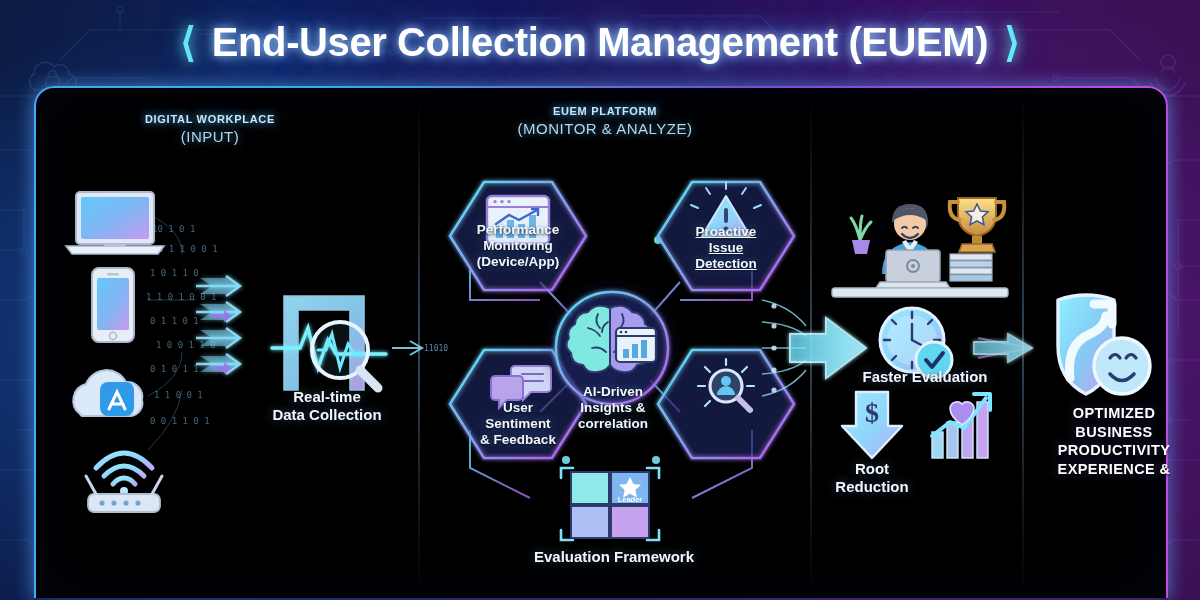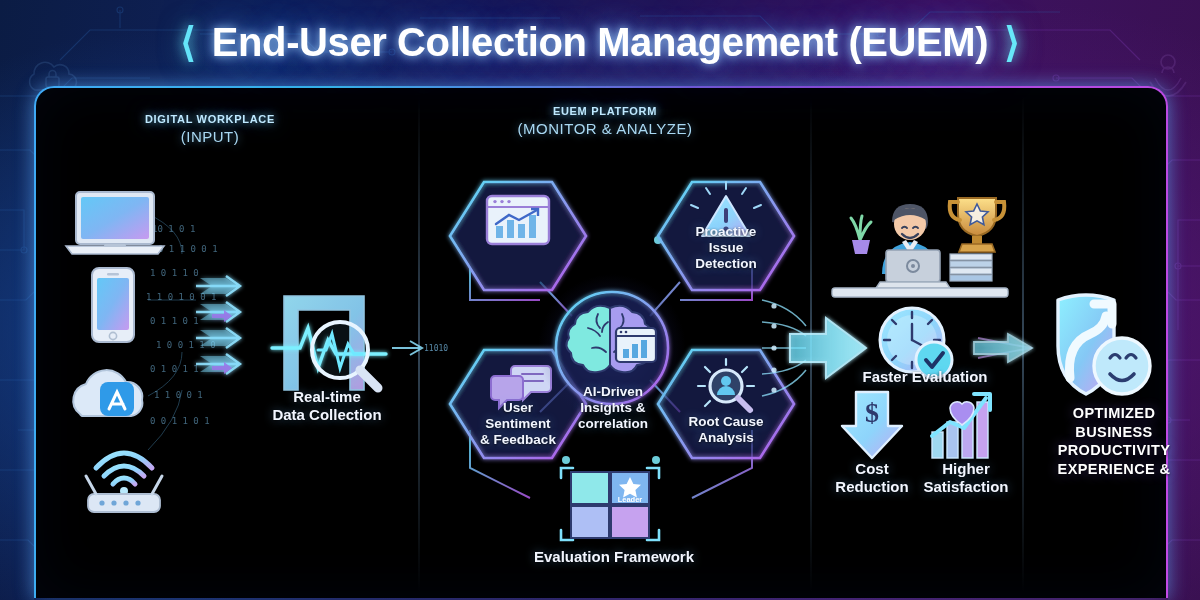--- a/index.html
+++ b/index.html
@@ -551,61 +551,58 @@
       <path d="M76 68 q5 -7 10 0" fill="none" stroke="#2b3d70" stroke-width="3.2" stroke-linecap="round"></path>
       <path d="M60 84 q12 13 24 0" fill="none" stroke="#2b3d70" stroke-width="3.6" stroke-linecap="round"></path>
     </g>
   </svg>
 
   <div class="nlabel" style="left:250px; top:388px; width:154px;">
     <div>Real-time</div>
     <div>Data Collection</div>
   </div>
 
-
-  <div class="nlabel sm" style="left:662px; top:224px; width:128px;">
+  <div class="nlabel sm" style="left:430px; top:222px; width:176px;">
+    <div>Performance</div>
+    <div>Monitoring</div>
+    <div>(Device/App)</div>
+  </div>
+
+  <div class="nlabel sm" style="left:662px; top:224px; width:128px;text-decoration:underline;">
     <div>Proactive</div>
     <div>Issue</div>
     <div>Detection</div>
   </div>
 
   <div class="nlabel sm" style="left:436px; top:400px; width:164px;">
     <div>User</div>
     <div>Sentiment</div>
     <div>&amp; Feedback</div>
   </div>
 
-  <div class="nlabel sm" style="left:656px; top:414px; width:140px;">
-    <div>Root Cause</div>
-    <div>Analysis</div>
-  </div>
 
   <div class="nlabel sm" style="left:546px; top:384px; width:134px;">
     <div>AI-Driven</div>
     <div>Insights &amp;</div>
     <div>correlation</div>
   </div>
 
   <div class="nlabel" style="left:500px; top:548px; width:228px;">
     <div>Evaluation Framework</div>
   </div>
 
   <div class="nlabel" style="left:830px; top:368px; width:190px;">
     <div>Faster Evaluation</div>
   </div>
 
   <div class="nlabel" style="left:818px; top:460px; width:108px;">
-    <div>Cost</div>
+    <div>Root</div>
     <div>Reduction</div>
   </div>
 
-  <div class="nlabel" style="left:906px; top:460px; width:120px;">
-    <div>Higher</div>
-    <div>Satisfaction</div>
-  </div>
 
   <div class="wlabel" style="left:1030px; top:404px; width:168px;">
     <div>OPTIMIZED</div>
     <div>BUSINESS</div>
     <div>PRODUCTIVITY</div>
     <div>EXPERIENCE &amp;</div>
   </div>
 
 </div>
 

